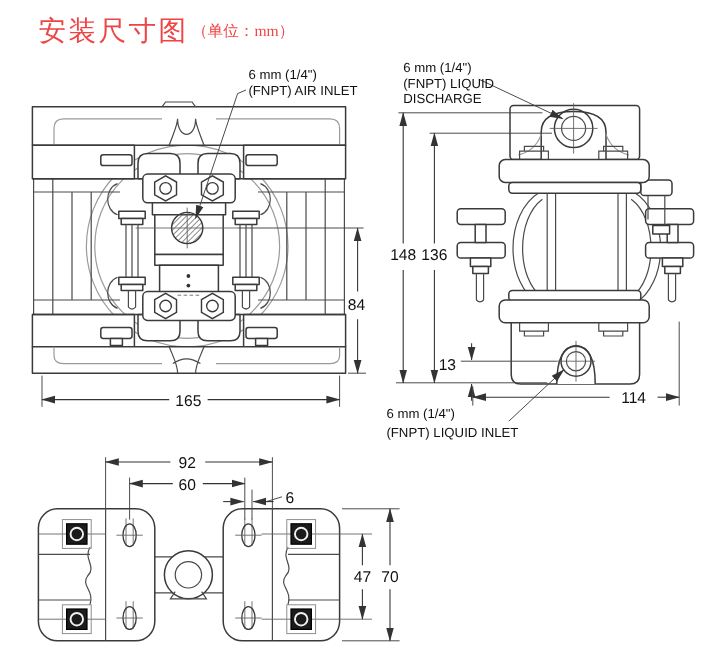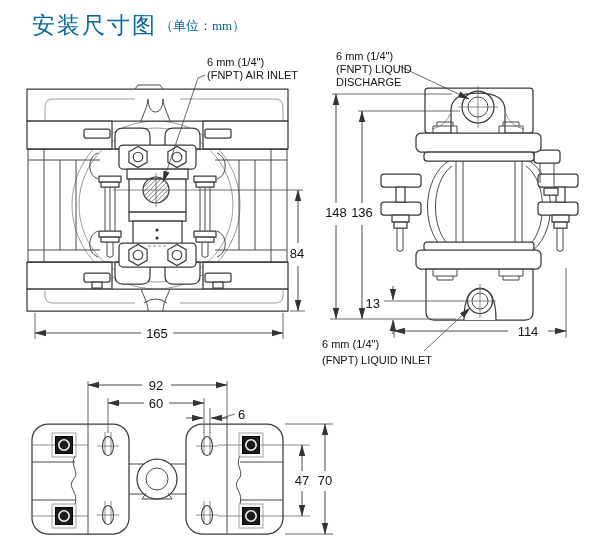--- a/index.html
+++ b/index.html
@@ -1,18 +1,18 @@
 <!DOCTYPE html>
 <html><head>
 <meta charset="utf-8">
 <style>
   html,body{margin:0;padding:0;background:#fff;}
   .stage{position:relative;width:600px;height:551px;background:#fff;overflow:hidden;
          font-family:"Liberation Sans",sans-serif;}
-  .title-bar{position:absolute;left:32px;top:10px;white-space:nowrap;color:#0369a1;}
+  .title-bar{position:absolute;left:32px;top:10px;white-space:nowrap;color:#ef4444;}
   .title-main{font-family:"Liberation Serif","DejaVu Serif",serif;font-size:23px;
               letter-spacing:2px;font-weight:500;}
   .title-note{font-family:"Liberation Serif","DejaVu Serif",serif;font-size:13px;
               margin-left:3px;position:relative;top:-3px;}
   svg{position:absolute;left:0;top:0;}
   .ln{stroke:#3a3a3a;stroke-width:1.25;fill:none;stroke-linejoin:round;}
   .lnf{stroke:#3a3a3a;stroke-width:1.25;fill:#fff;stroke-linejoin:round;}
   .ln2{stroke:#4a4a4a;stroke-width:1;fill:none;}
   .lt{stroke:#9a9a9a;stroke-width:1;fill:none;}
   .cl{stroke:#5a5a5a;stroke-width:.7;fill:none;}

